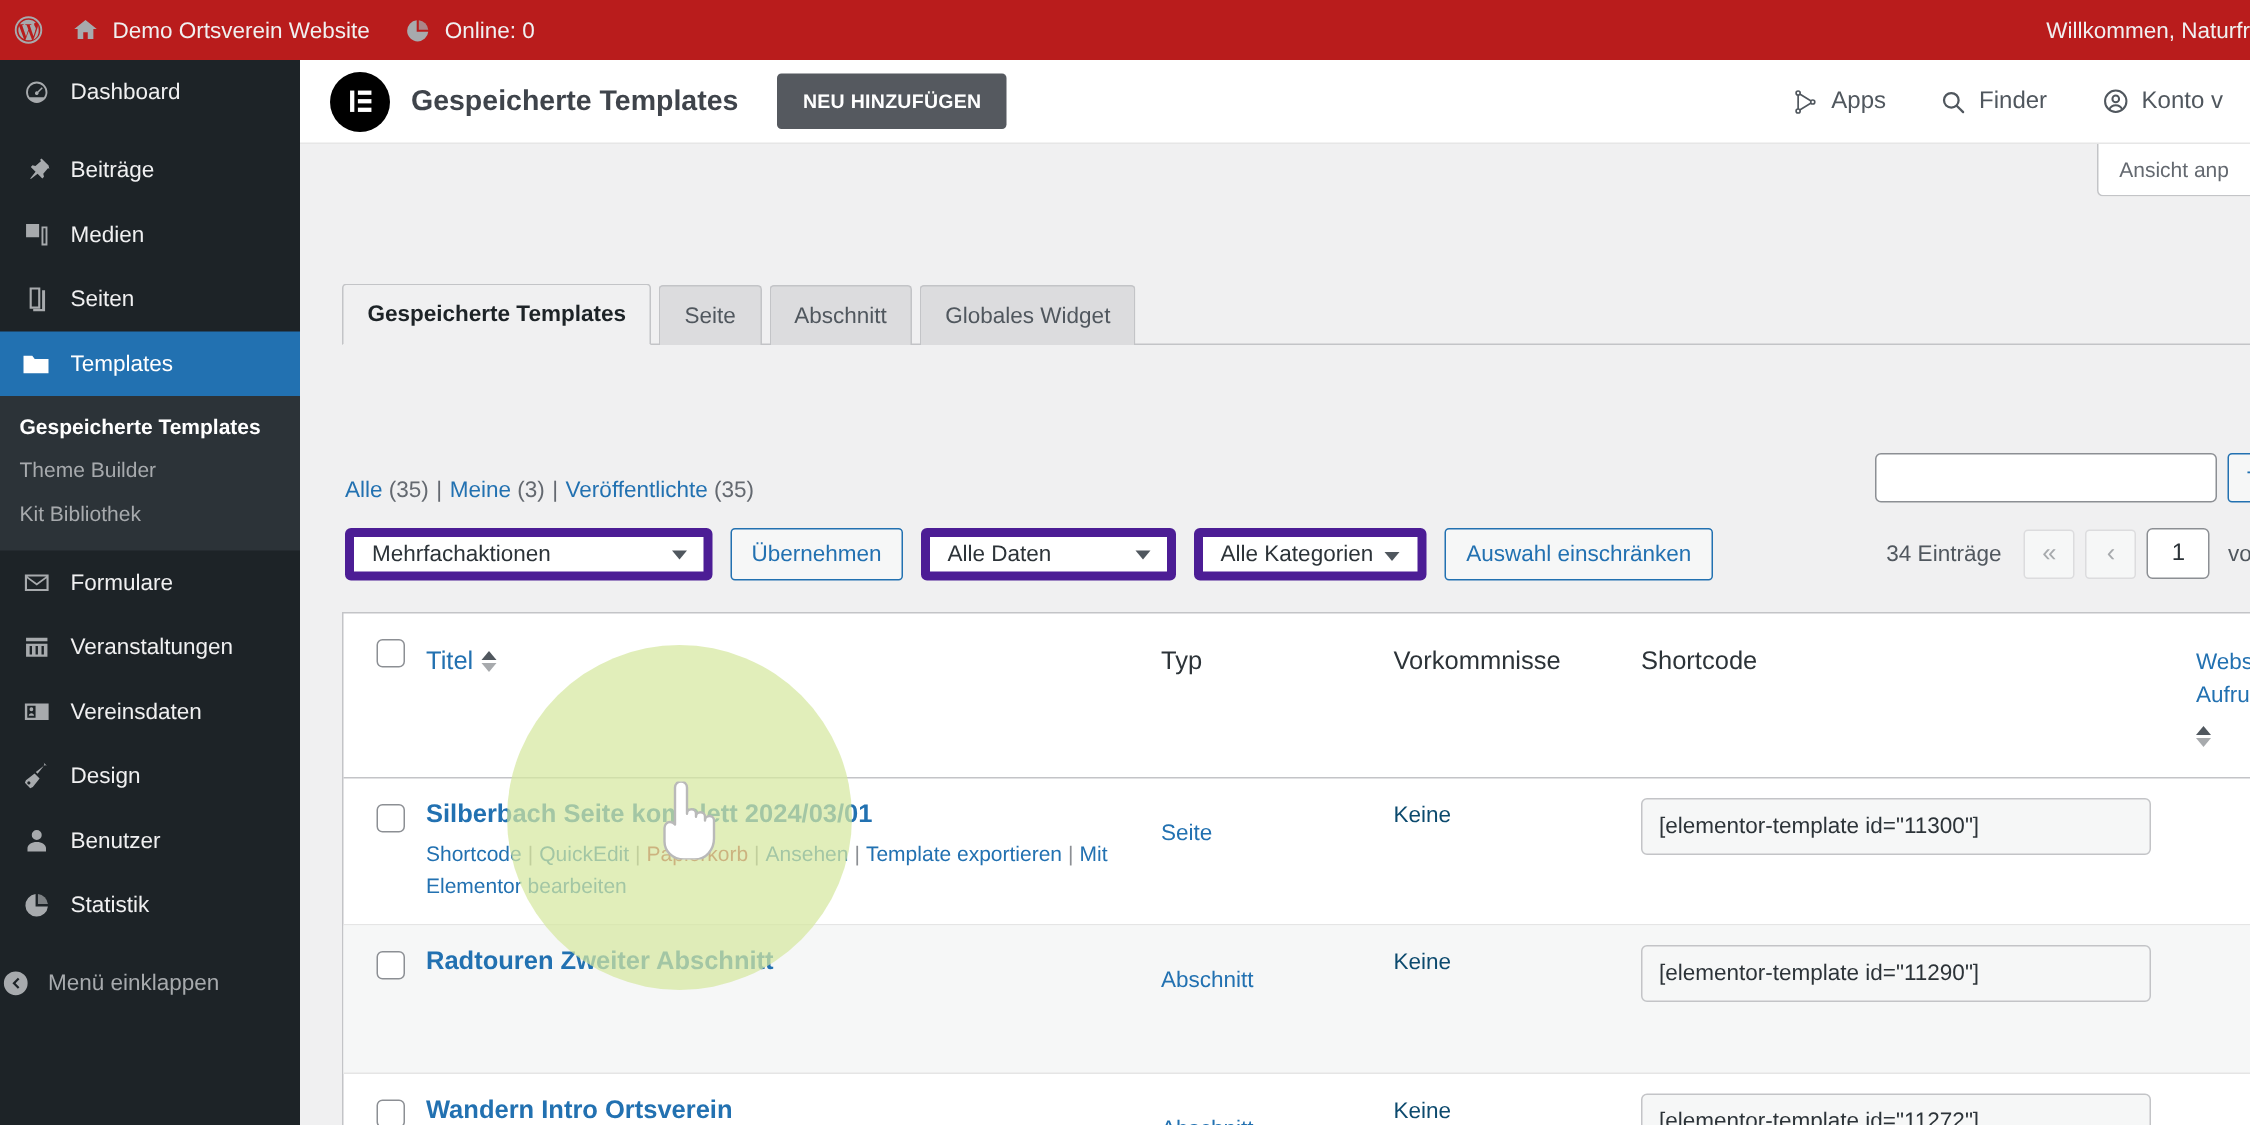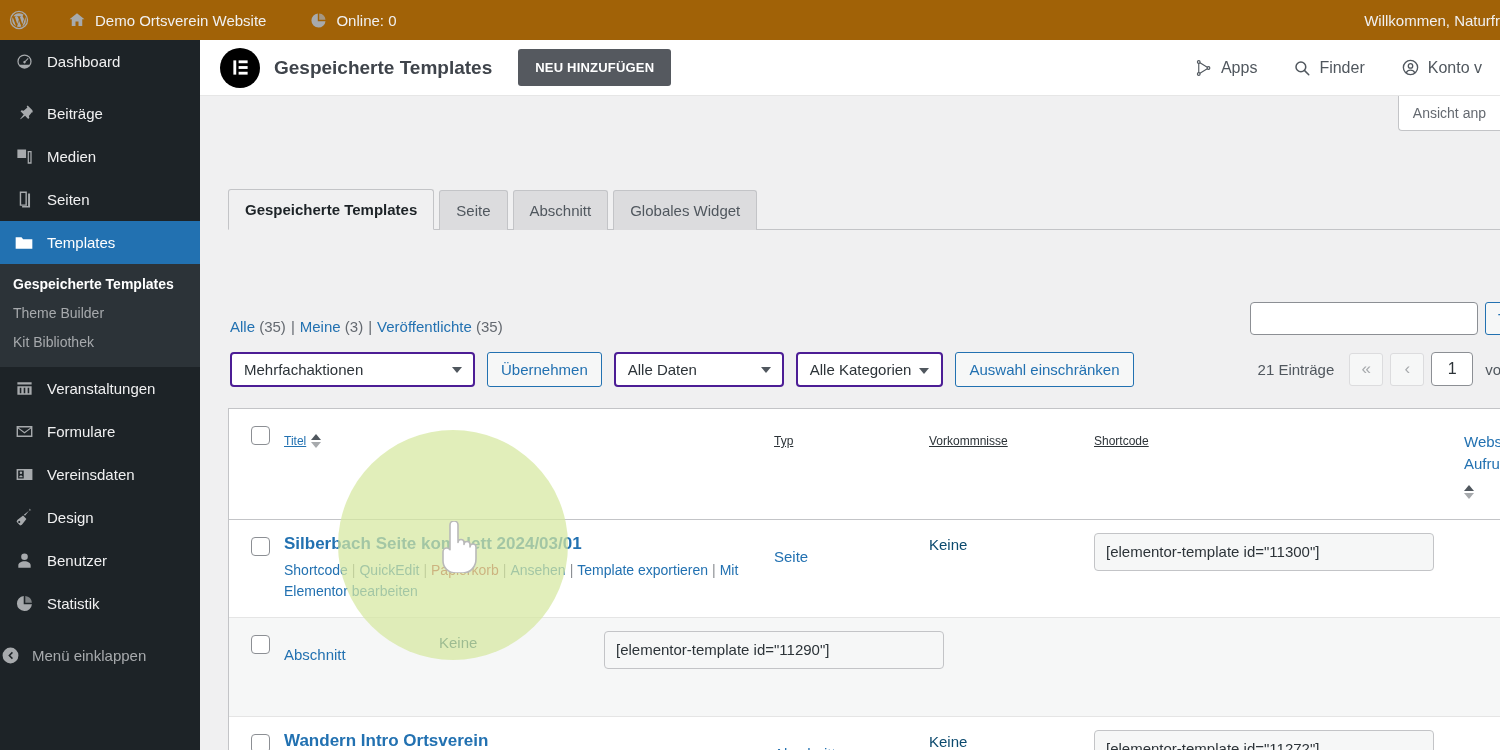--- a/index.html
+++ b/index.html
@@ -8,26 +8,25 @@
     overflow: hidden;
     font-family: "Liberation Sans", sans-serif;
     background: #f0f0f1;
   }
   body { position: relative; }
 
   
   #adminbar {
     position: absolute; top: 0; left: 0;
     width: 1500px; height: 40px;
-    background: #a16207;
+    background: #b91c1c;
     color: #f0f0f1;
     display: flex; align-items: flex-end;
     font-size: 15px;
     z-index: 50;
-    gap: 20px;
   }
   .ab-item {
     display: flex; align-items: center; gap: 9px;
     height: 40px; padding: 0 12px;
     color: #f0f0f1; white-space: nowrap;
   }
   .ab-item .abtxt { font-size: 15px; }
   #adminbar .wplogo { padding-left: 8px; padding-right: 6px; }
   #ab-right { margin-left: auto; padding-right: 0; }
   .svgicon { display: block; }
@@ -167,21 +166,21 @@
   }
 
   
   #toolbar {
     position: absolute; left: 30px; top: 312px;
     display: flex; align-items: center; gap: 12px;
   }
   .sel {
     position: relative;
     height: 35px; min-width: 0;
-    border: 2px solid #4c1d95; border-radius: 4px;
+    border: 6px solid #4c1d95; border-radius: 4px;
     background: #fff; color: #2c3338;
     font-size: 15px;
     display: flex; align-items: center;
     padding: 0 34px 0 12px;
     white-space: nowrap;
   }
   .sel .caret {
     position: absolute; right: 11px; top: 50%; margin-top: -3px;
     width: 0; height: 0;
     border-left: 5px solid transparent; border-right: 5px solid transparent;
@@ -240,21 +239,21 @@
   }
   .c-title { width: 490px; flex: none; padding: 14px 10px 12px 0; }
   .c-typ   { width: 155px; flex: none; padding: 28px 10px 12px 0; }
   .c-vork  { width: 165px; flex: none; padding: 16px 10px 12px 0; }
   .c-short { width: 370px; flex: none; padding: 13px 10px 12px 0; }
   .c-views { width: 95px;  flex: none; padding: 14px 0 12px 0; }
 
   .thead .c-title, .thead .c-typ, .thead .c-vork,
   .thead .c-short, .thead .c-views { padding-top: 22px; padding-bottom: 20px; }
 
-  .th { font-size: 12px; color: #2c3338; white-space: nowrap; text-decoration: underline; }
+  .th { font-size: 17px; color: #2c3338; white-space: nowrap; }
   .th.link { color: #2271b1; display: inline-flex; align-items: center; gap: 5px; }
   .sortarrows { display: inline-flex; flex-direction: column; gap: 2px; }
   .sortarrows i { display: block; width: 0; height: 0; }
   .sortarrows .up {
     border-left: 5px solid transparent; border-right: 5px solid transparent;
     border-bottom: 6px solid #50575e;
   }
   .sortarrows .dn {
     border-left: 5px solid transparent; border-right: 5px solid transparent;
     border-top: 6px solid #a7aaad;
@@ -388,33 +387,33 @@
       <span>Theme Builder</span>
     </div>
     <div class="sub-item">
       <span>Kit Bibliothek</span>
     </div>
   </div>
 
   <div class="menu-item">
     <span class="mi-ico">
       <svg class="svgicon" width="19" height="19" viewBox="0 0 24 24" fill="currentColor">
+        <path d="M2 5h20v14H2V5zm2.2 1.8L12 12.5l7.8-5.7H4.2zM3.8 8.3v8.9h16.4V8.3L12 14.4 3.8 8.3z"></path>
+      </svg>
+    </span>
+    <span>Formulare</span>
+  </div>
+
+  <div class="menu-item">
+    <span class="mi-ico">
+      <svg class="svgicon" width="19" height="19" viewBox="0 0 24 24" fill="currentColor">
         <path d="M3 4h18v3H3V4zm0 5h18v11H3V9zm3 2v7h2v-7H6zm5 0v7h2v-7h-2zm5 0v7h2v-7h-2z"></path>
       </svg>
     </span>
     <span>Veranstaltungen</span>
-  </div>
-
-  <div class="menu-item">
-    <span class="mi-ico">
-      <svg class="svgicon" width="19" height="19" viewBox="0 0 24 24" fill="currentColor">
-        <path d="M2 5h20v14H2V5zm2.2 1.8L12 12.5l7.8-5.7H4.2zM3.8 8.3v8.9h16.4V8.3L12 14.4 3.8 8.3z"></path>
-      </svg>
-    </span>
-    <span>Formulare</span>
   </div>
 
   <div class="menu-item">
     <span class="mi-ico">
       <svg class="svgicon" width="19" height="19" viewBox="0 0 24 24" fill="currentColor">
         <path d="M2 5h20v14H2V5zm2 2v10h7V7H4zm3.5 1.3a1.6 1.6 0 110 3.2 1.6 1.6 0 010-3.2zM5.3 15.4c0-1.3 1-2.1 2.2-2.1s2.2.8 2.2 2.1H5.3zM12.7 8h7.1v1.5h-7.1V8zm0 3h7.1v1.5h-7.1V11zm0 3h7.1v1.5h-7.1V14z"></path>
       </svg>
     </span>
     <span>Vereinsdaten</span>
   </div>
@@ -536,21 +535,21 @@
       <span class="caret"></span>
     </div>
     <div class="sel inline-caret">
       <span>Alle Kategorien</span>
       <span class="caret"></span>
     </div>
     <div class="btn-sec">Auswahl einschränken</div>
   </div>
 
   <div id="pagination">
-    <span class="count">21 Einträge</span>
+    <span class="count">34 Einträge</span>
     <span class="pgbtn">«</span>
     <span class="pgbtn">‹</span>
     <span id="pg-current">1</span>
     <span id="pg-total">von 2</span>
   </div>
 
   <div id="tbl">
 
     <div class="trow thead">
       <div class="cb-cell">
@@ -603,20 +602,23 @@
       <div class="c-short">
         <input class="sc-input" type="text" readonly="" value="[elementor-template id=&quot;11300&quot;]" style="">
       </div>
       <div class="c-views"></div>
     </div>
 
     <div class="trow row-alt" style="min-height:99px">
       <div class="cb-cell">
         <span class="cbx"></span>
       </div>
+      <div class="c-title">
+        <div class="row-title">Radtouren Zweiter Abschnitt</div>
+      </div>
       <div class="c-typ">
         <span class="cell-link">Abschnitt</span>
       </div>
       <div class="c-vork">
         <span class="cell-txt">Keine</span>
       </div>
       <div class="c-short">
         <input class="sc-input" type="text" readonly="" value="[elementor-template id=&quot;11290&quot;]" style="">
       </div>
       <div class="c-views"></div>

